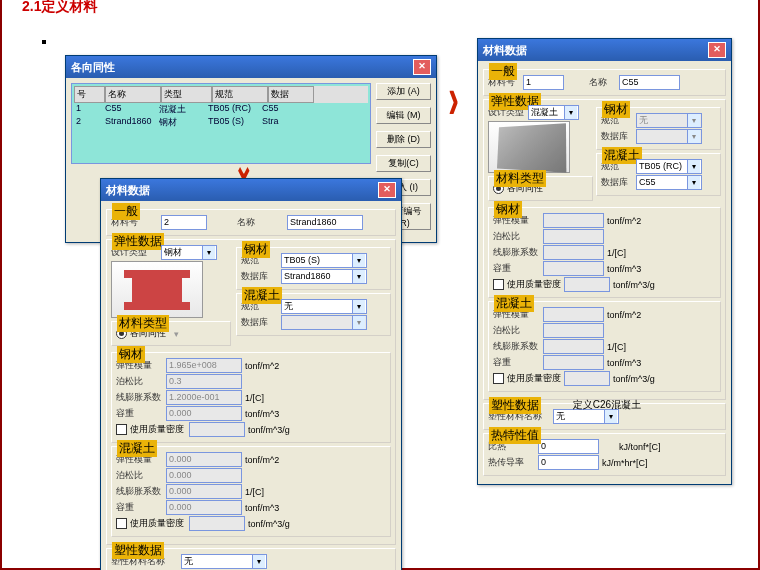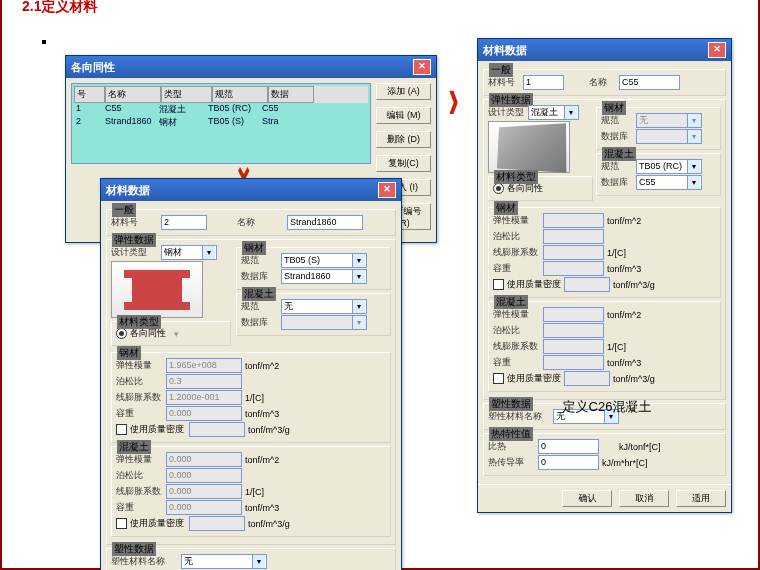--- a/index.html
+++ b/index.html
@@ -20,35 +20,35 @@
 .table-area{background:#8EE5D8;border:1px solid #7A96DF;padding:2px;height:75px;position:relative}
 .thead{display:flex;background:#E0E0E0}
 .thead span{border:1px solid #999;padding:1px 2px;font-size:9px}
 .trow{display:flex;color:#003;font-size:9px}
 .trow span{padding:0 2px}
 .sidebtns{position:absolute;right:4px;top:2px;width:55px}
 .sidebtns .btn{margin-bottom:7px}
 .btn{background:#ECE9D8;border:1px solid #888;border-top-color:#fff;border-left-color:#fff;padding:1px 4px;font-size:9px;text-align:center;display:block}
 .chev{position:absolute;color:#C20;font-size:40px;font-weight:bold;transform:scaleX(0.6) scaleY(1.2);font-family:Arial}
 .group{border:1px solid #D4D0C8;border-top-color:#fff;border-left-color:#fff;margin:3px 0;padding:4px;position:relative}
-.gtitle{position:absolute;top:-7px;left:5px;background:#737373;padding:0 2px;font-size:10px}
+.gtitle{position:absolute;top:-7px;left:5px;background:#eab308;padding:0 2px;font-size:12px}
 .row{display:flex;align-items:center;margin:1px 0;font-size:9px}
 .lbl{width:50px;color:#333}
 .fld{background:#fff;border:1px solid #7A96DF;height:13px;padding:0 2px;font-size:9px;line-height:13px}
 .fld.ro{background:#E8E8E8;color:#888}
 .combo{position:relative}
 .combo::after{content:'▾';position:absolute;right:1px;top:0;background:#DDEEFF;border-left:1px solid #7A96DF;width:12px;text-align:center;font-size:8px;line-height:13px}
 .preview{width:90px;height:55px;background:linear-gradient(to bottom,#fff,#e8e8e8);border:1px solid #999;display:flex;align-items:center;justify-content:center}
 .ibeam{width:50px;height:40px;background:#C44;position:relative}
 .ibeam::before,.ibeam::after{content:'';position:absolute;left:-8px;right:-8px;height:8px;background:#C44}
 .ibeam::before{top:0}.ibeam::after{bottom:0}
 .box3d{width:70px;height:45px;background:linear-gradient(135deg,#bbb,#777);transform:perspective(100px) rotateY(-15deg) rotateX(5deg)}
 .btnrow{text-align:right;padding:5px;border-top:1px solid #fff}
 .btnrow .btn{display:inline-block;width:50px;margin-left:4px}
-.caption{position:absolute;font-size:13px;text-align:center;width:150px}
+.caption{position:absolute;font-size:10px;text-align:center;width:150px}
 .radio{width:9px;height:9px;border:1px solid #333;border-radius:50%;display:inline-block;margin-right:3px;vertical-align:middle;background:#fff}
 .radio.on::after{content:'';display:block;width:5px;height:5px;background:#333;border-radius:50%;margin:2px}
 .check{width:9px;height:9px;border:1px solid #333;display:inline-block;margin-right:3px;vertical-align:middle;background:#fff}
 .c1{width:25px}.c2{width:50px}.c3{width:45px}.c4{width:50px}.c5{width:40px}
 </style>
 </head>
 <body>
 
 <div class="page">
 <div class="sec-title">2.1定义材料</div>
@@ -358,22 +358,17 @@
             <span class="fld" style="width:55px">0</span>
             <span style="margin-left:20px">kJ/tonf*[C]</span>
           </div>
       <div class="row">
             <span class="lbl">热传导率</span>
             <span class="fld" style="width:55px">0</span>
             <span style="margin-left:3px">kJ/m*hr*[C]</span>
           </div>
     </div>
   </div>
-  <div class="btnrow">
-    <span class="btn" style="width:40px">确认</span>
-    <span class="btn" style="width:40px">取消</span>
-    <span class="btn" style="width:40px">适用</span>
-  </div>
 </div>
 
 <div class="caption" style="left:530px;top:398px">定义C26混凝土</div>
 
 </div>
 
 </body></html>

